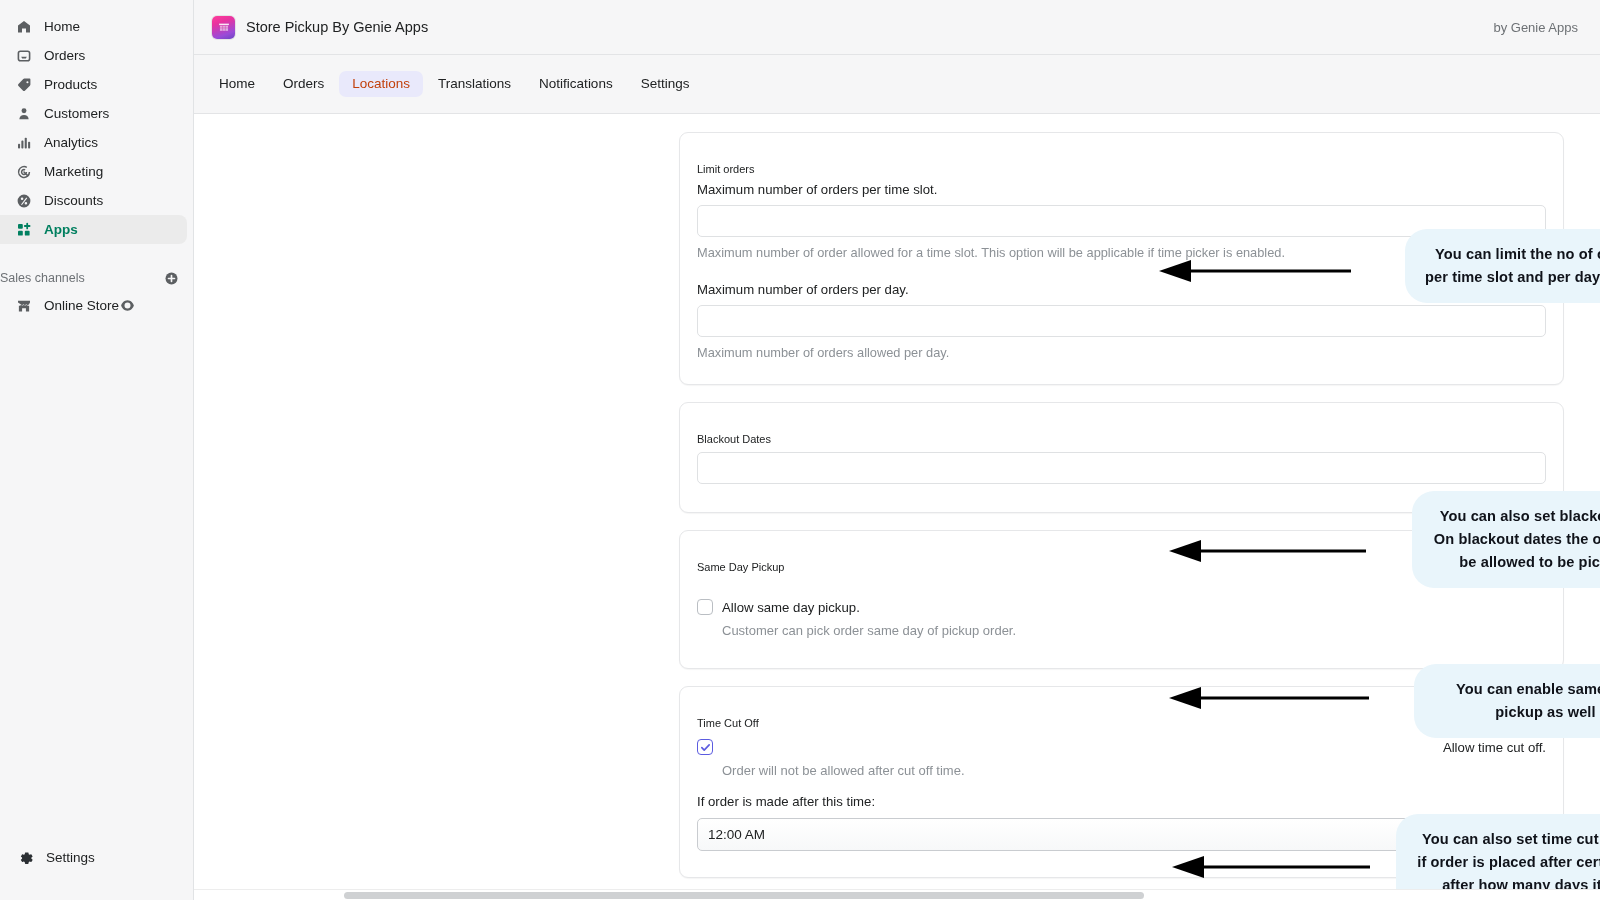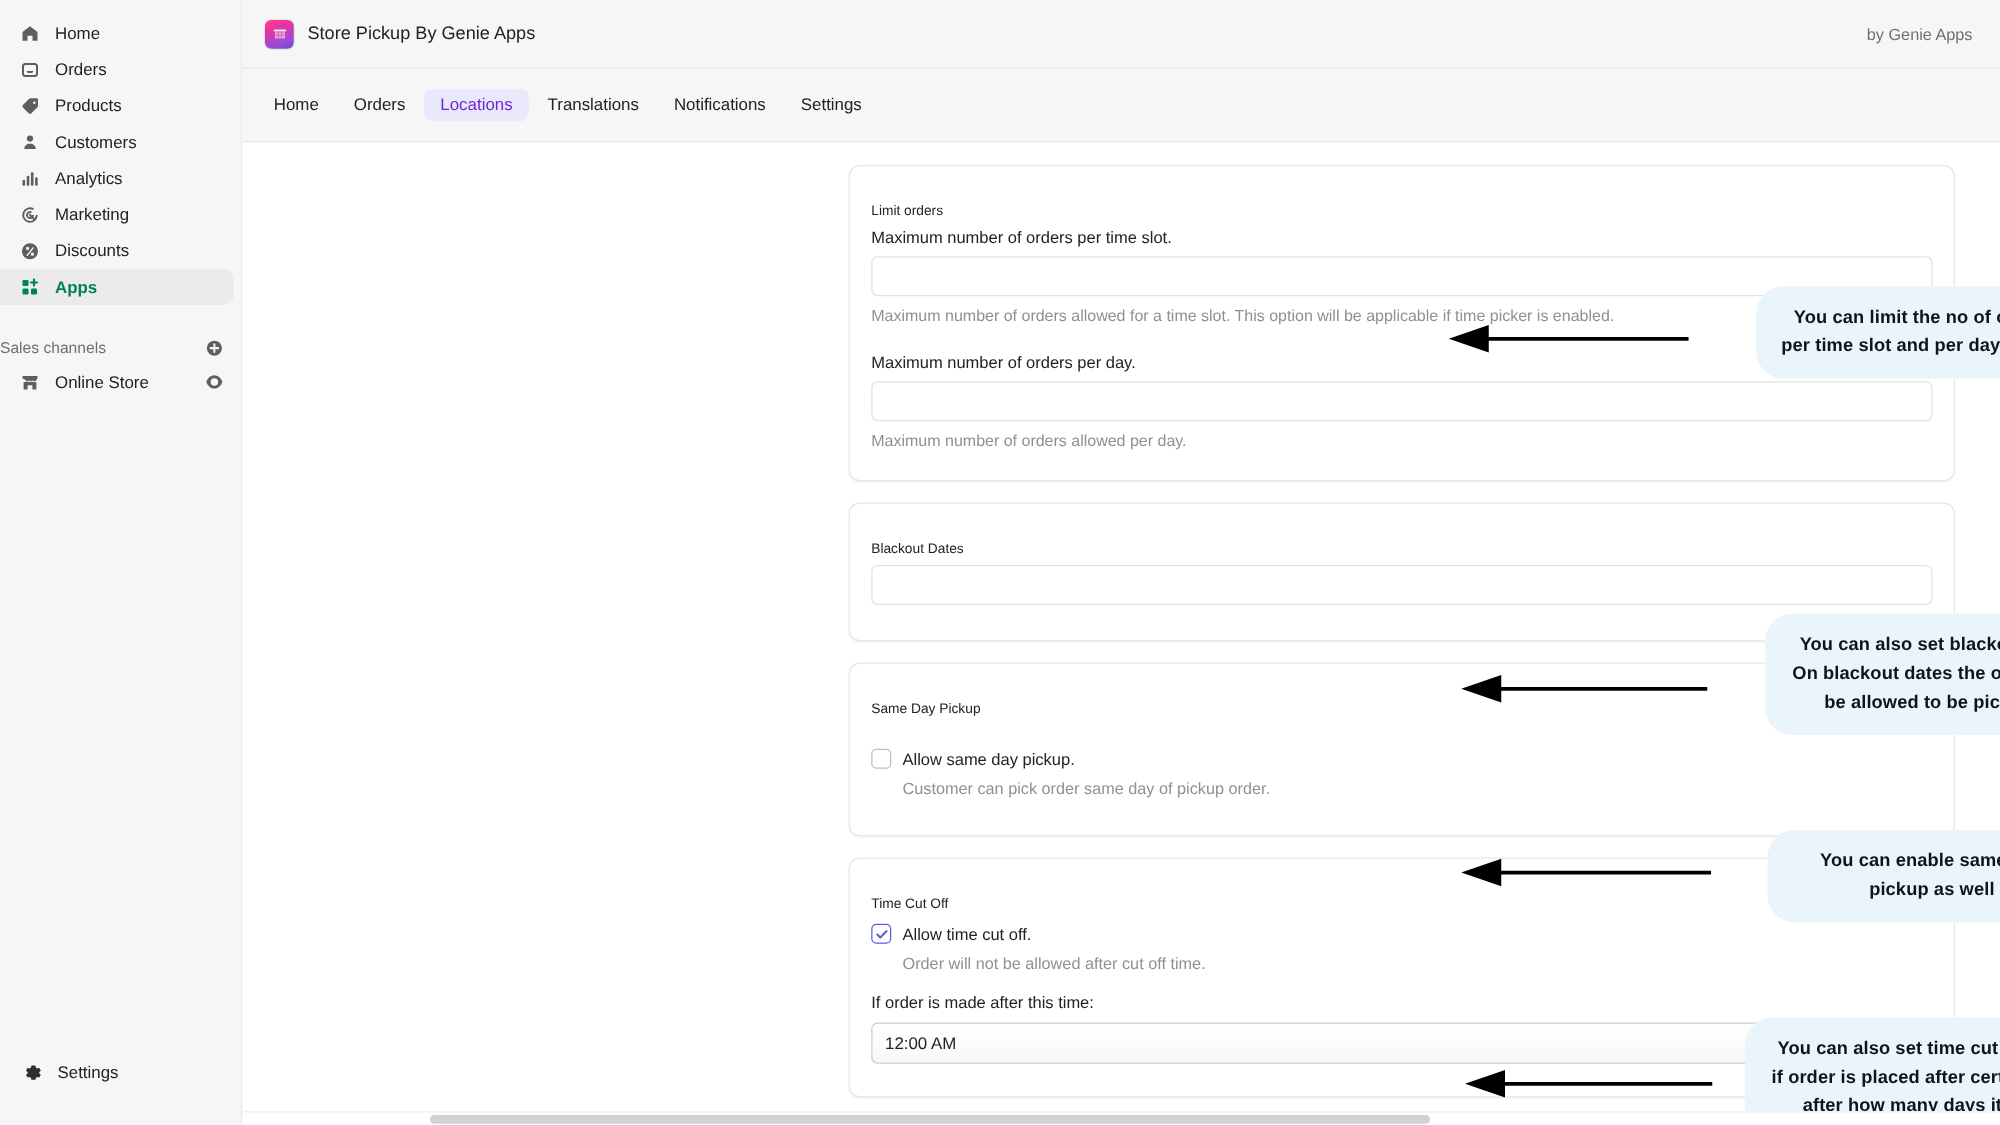--- a/index.html
+++ b/index.html
@@ -104,21 +104,21 @@
   }
   .tab {
     font-size: 13.5px; color: #202223;
     padding: 6px 13px;
     border-radius: 7px;
     cursor: pointer;
     line-height: 1;
   }
   .tab.active {
     background: #e9e9fb;
-    color: #6d28d9;
+    color: #c2410c;
     text-align: center;
   }
 
   .content {
     position: relative;
     height: calc(900px - 55px - 59px);
     background: #ffffff;
     overflow: hidden;
   }
   .cards-col {
@@ -340,21 +340,21 @@
       <div class="nav-section">
         <span class="nav-section-title">Sales channels</span>
         <span class="nav-section-action">
           <svg width="15" height="15" viewBox="0 0 20 20" fill="#5c5f62">
               <circle cx="10" cy="10" r="8"></circle>
               <path d="M10 6v8M6 10h8" stroke="#f6f6f7" stroke-width="2.2" stroke-linecap="round"></path>
             </svg>
         </span>
       </div>
 
-      <div class="nav-item" style="justify-content:space-between;padding-right:8px;">
+      <div class="nav-item" style="justify-content:flex-start;padding-right:8px;">
         <span style="display:flex;align-items:center;">
           <span class="nicon">
             <svg width="16" height="16" viewBox="0 0 20 20" fill="#5c5f62">
                 <path d="M2.5 3.5h15v2.2l-1.2 2.1a2 2 0 0 1-3.5 0 2 2 0 0 1-3.5 0 2 2 0 0 1-3.5 0L2.5 5.7z"></path>
                 <path d="M3.6 9.6V17h4v-4.3h4.8V17h4V9.6a3.2 3.2 0 0 1-3.1-.7 3.2 3.2 0 0 1-3.5 0 3.2 3.2 0 0 1-3.5 0 3.2 3.2 0 0 1-2.7.7z"></path>
               </svg>
           </span>
           <span>Online Store</span>
         </span>
         <span class="nav-section-action">
@@ -407,21 +407,21 @@
     </nav>
 
     <div class="content">
 
       <div class="cards-col">
 
         <section class="card">
           <div class="card-title">Limit orders</div>
           <div class="field-label">Maximum number of orders per time slot.</div>
           <input class="text-input" type="text" value="" style="">
-          <div class="help-text">Maximum number of orders allowed for a time slot. This option will be applicable if time picker is enabled.</div>
+          <div class="help-text">Maximum number of order allowed for a time slot. This option will be applicable if time picker is enabled.</div>
           <div class="spacer-20"></div>
           <div class="field-label">Maximum number of orders per day.</div>
           <input class="text-input" type="text" value="" style="">
           <div class="help-text">Maximum number of orders allowed per day.</div>
         </section>
 
         <section class="card" style="padding-bottom:28px;">
           <div class="card-title">Blackout Dates</div>
           <input class="text-input" type="text" value="" style="">
         </section>
@@ -432,21 +432,21 @@
             <span class="cbx">
               
             </span>
             <span class="check-label">Allow same day pickup.</span>
           </div>
           <div class="check-help">Customer can pick order same day of pickup order.</div>
         </section>
 
         <section class="card" style="padding-bottom:26px;">
           <div class="card-title" style="margin-bottom:0;">Time Cut Off</div>
-          <div class="check-row" style="margin-top:10px;">
+          <div class="check-row" style="margin-top:10px;justify-content:space-between;">
             <span class="cbx checked">
               <svg width="11" height="11" viewBox="0 0 12 12" fill="none" stroke="#5c5ce0" stroke-width="1.8" stroke-linecap="round" stroke-linejoin="round">
                   <path d="M2 6.2l2.6 2.6L10 3.2"></path>
                 </svg>
             </span>
             <span class="check-label">Allow time cut off.</span>
           </div>
           <div class="check-help">Order will not be allowed after cut off time.</div>
           <div class="field-label" style="margin-top:16px;margin-bottom:9px;">If order is made after this time:</div>
           <div class="select-wrap">

